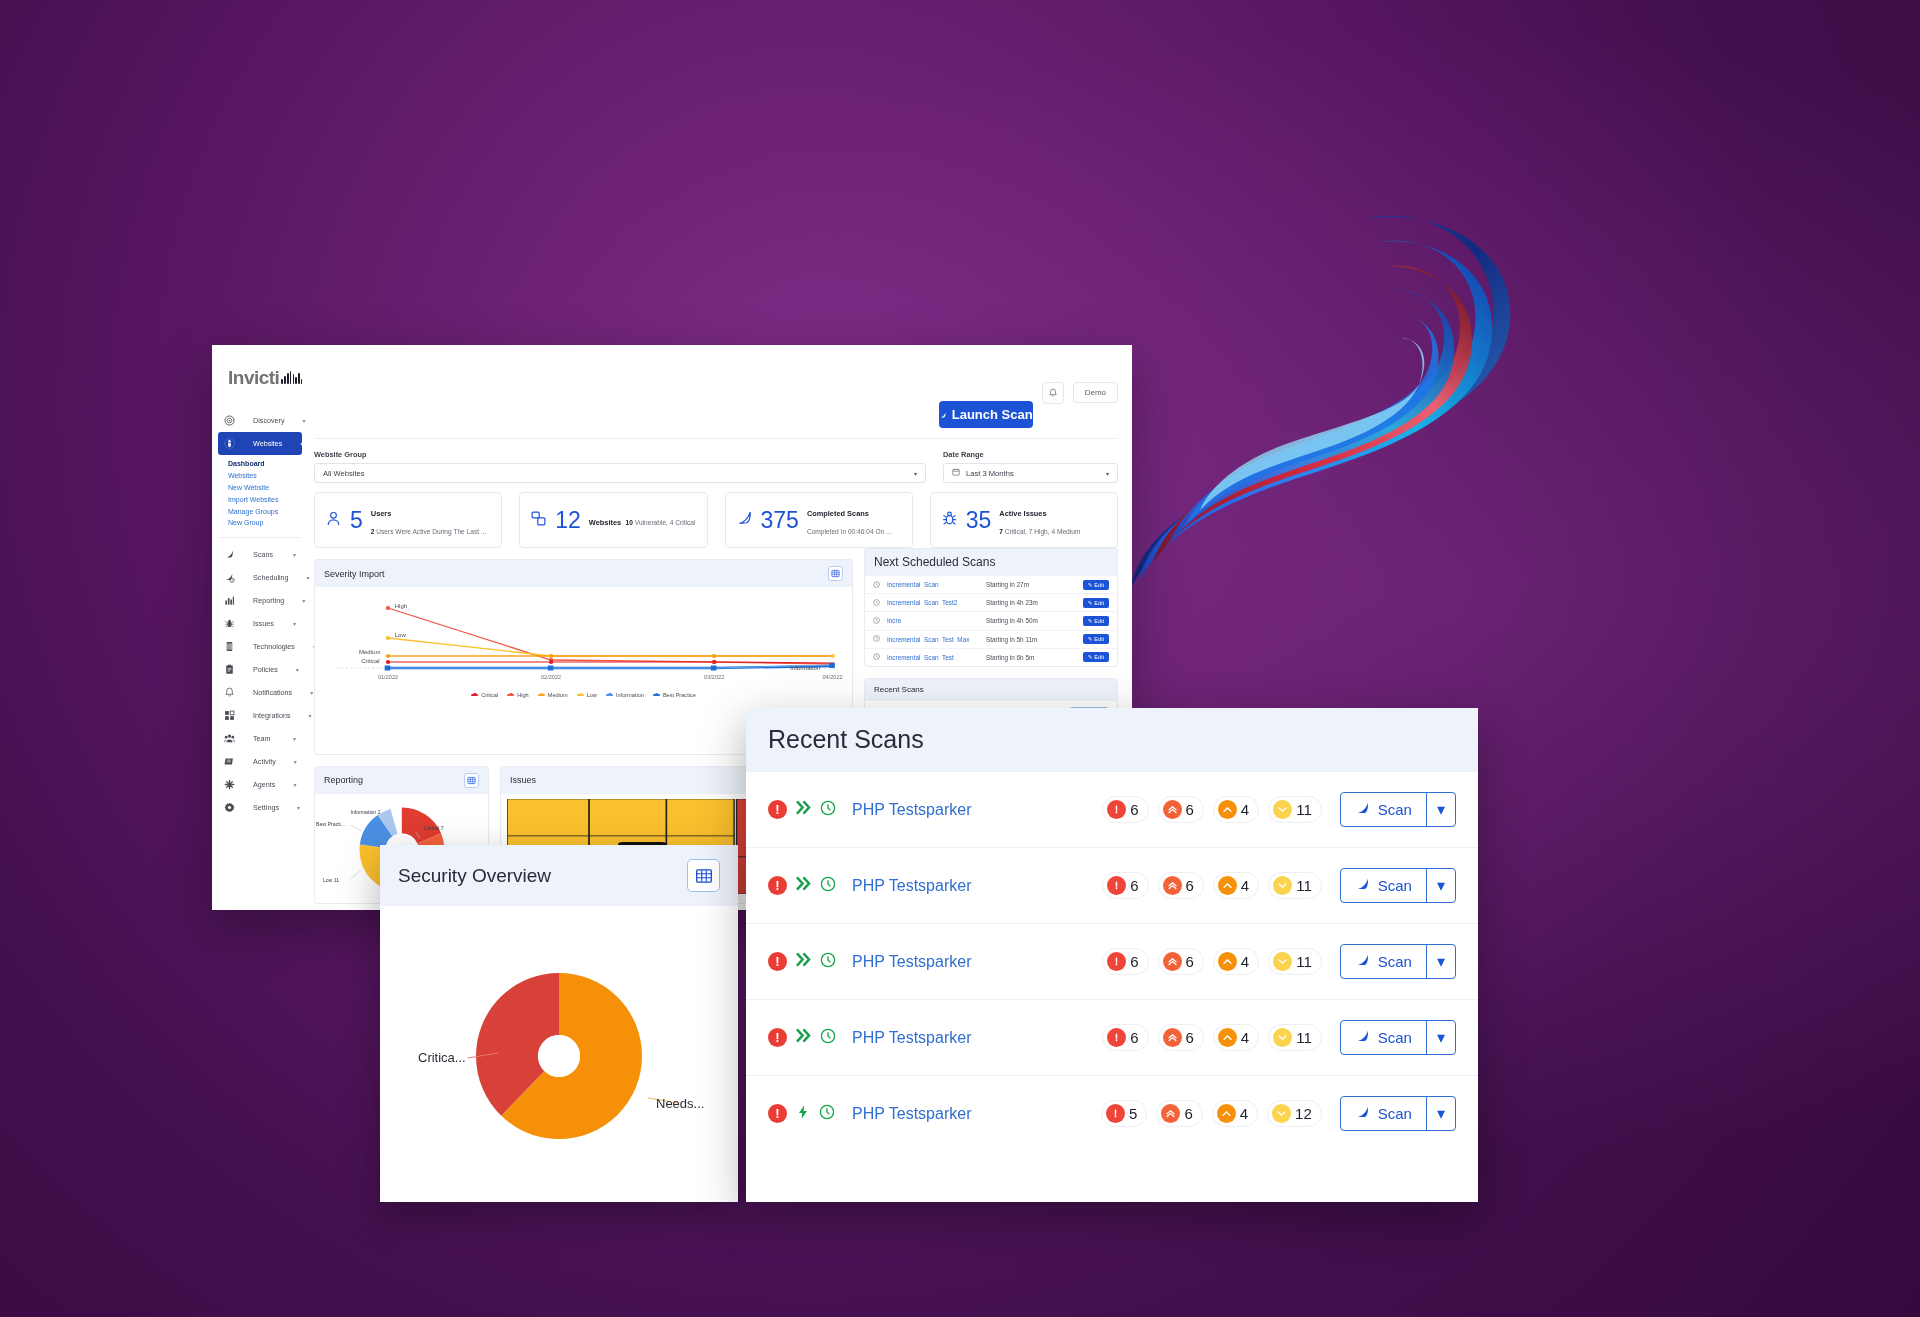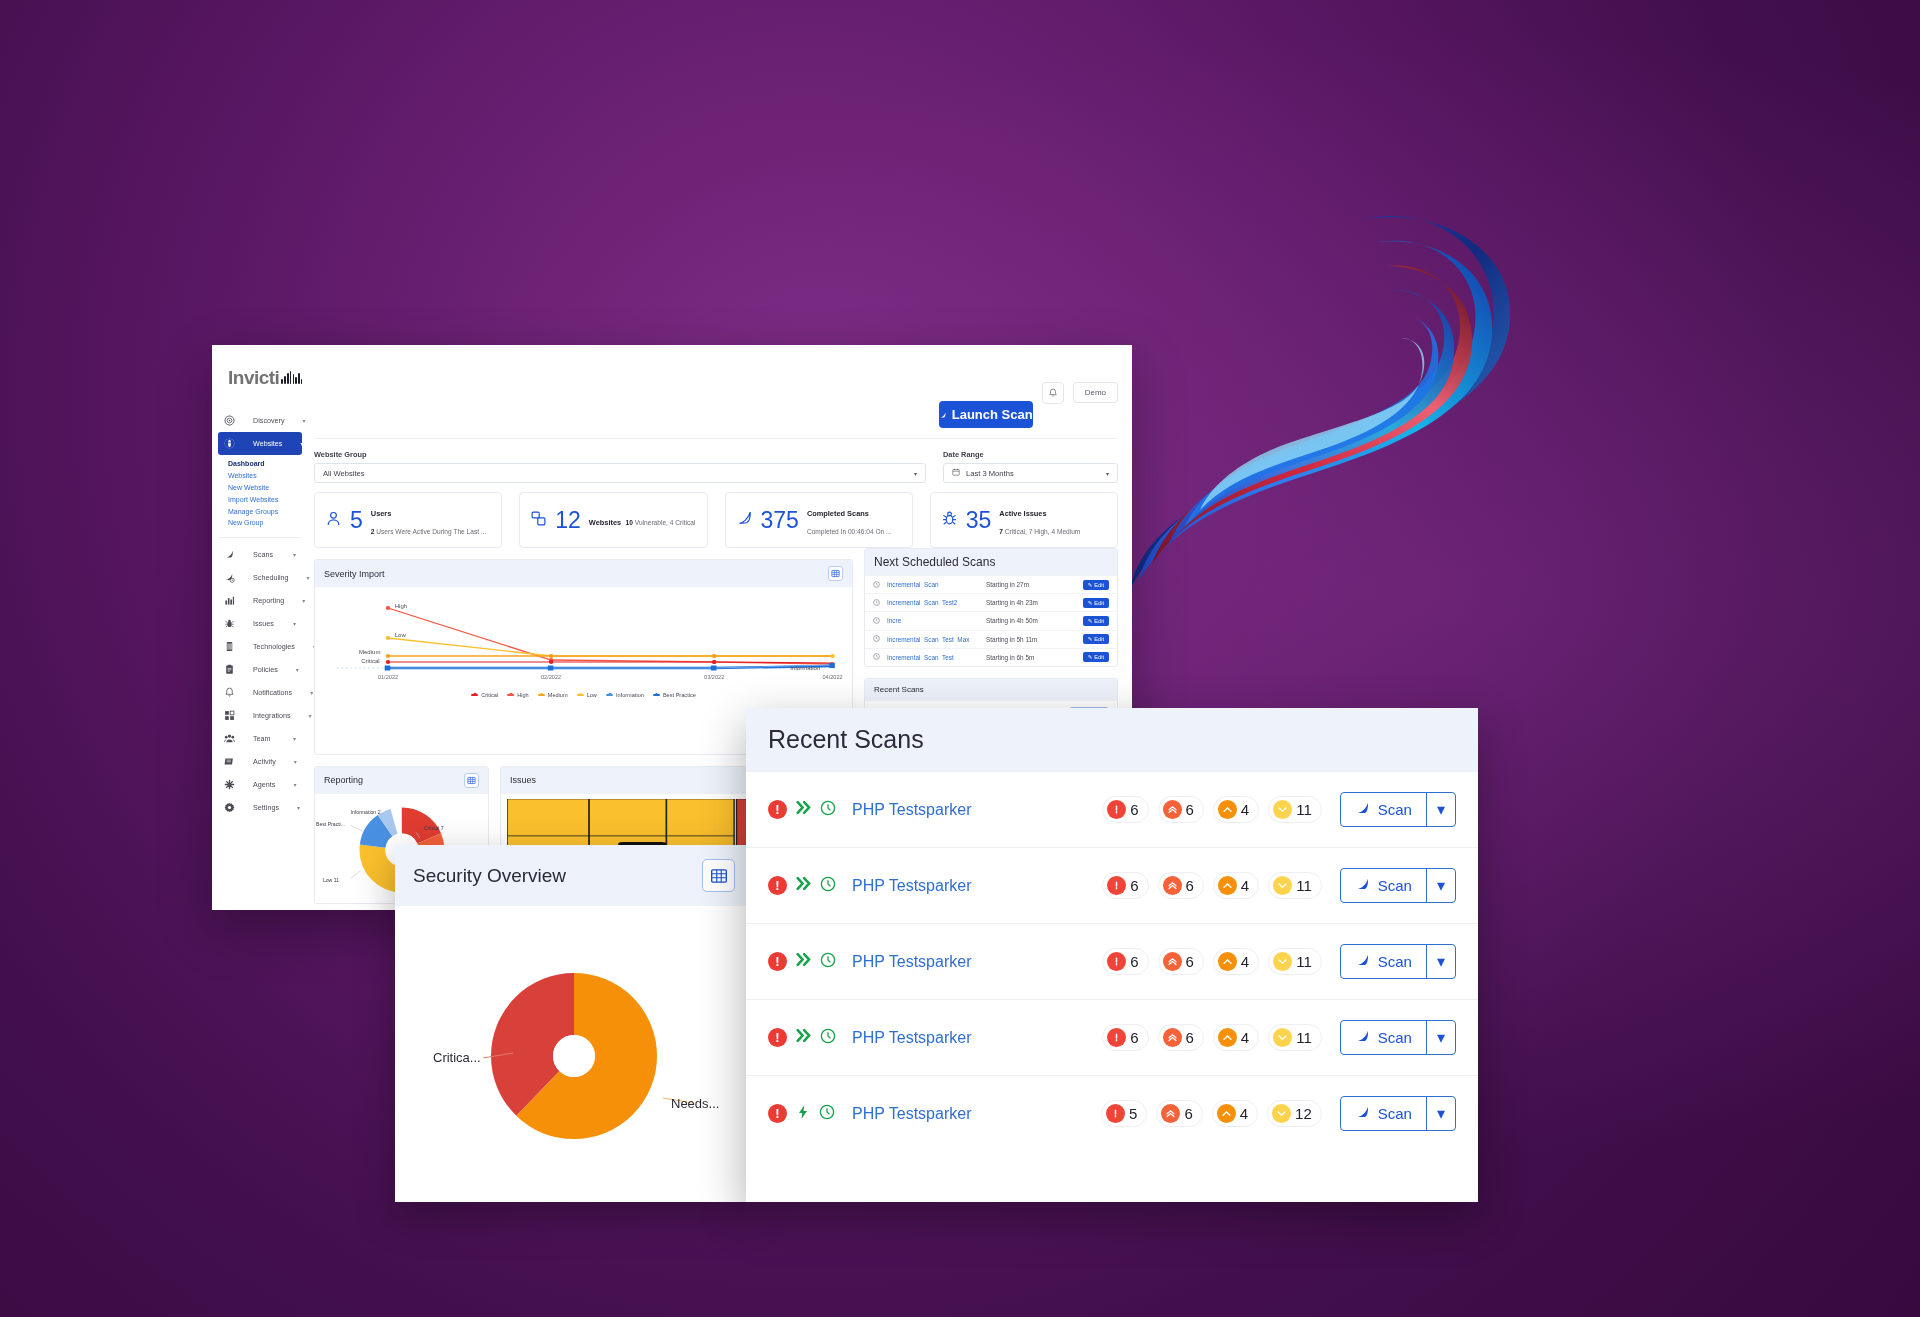--- a/index.html
+++ b/index.html
@@ -117,21 +117,21 @@
   .mini-scan-row{display:flex;align-items:center;gap:5px;padding:4px 8px;border-top:1px solid #f1f2f6;}
   .mini-scan-row .nm{color:#2f6fd0;font-size:6px;width:74px;}
   .mini-b{display:flex;align-items:center;gap:2px;font-size:6px;color:#2a2a36;}
   .mini-b .dot{width:7px;height:7px;border-radius:50%;display:block;}
   .mini-scanbtn{margin-left:auto;display:flex;border:1px solid #9fb9e8;border-radius:3px;overflow:hidden;}
   .mini-scanbtn span{font-size:6px;color:#1c52d6;padding:2px 6px;}
   .mini-scanbtn .d{border-left:1px solid #9fb9e8;padding:2px 4px;}
 
   
   #security-overview {
-    position:absolute; left:395px; top:845px; width:358px; height:357px;
+    position:absolute; left:380px; top:845px; width:358px; height:357px;
     background:#fff; box-shadow:0 14px 38px rgba(0,0,0,.30);
   }
   #security-overview .so-head {
     background:#eef3fb; padding:14px 18px; display:flex; align-items:center;
   }
   #security-overview .so-title { font-size:19px; color:#2a2a38; }
   #security-overview .so-grid {
     margin-left:auto; width:33px;height:33px;border:1px solid #9fc0f2;border-radius:5px;
     background:#fff;display:flex;align-items:center;justify-content:center;cursor:pointer;
   }

